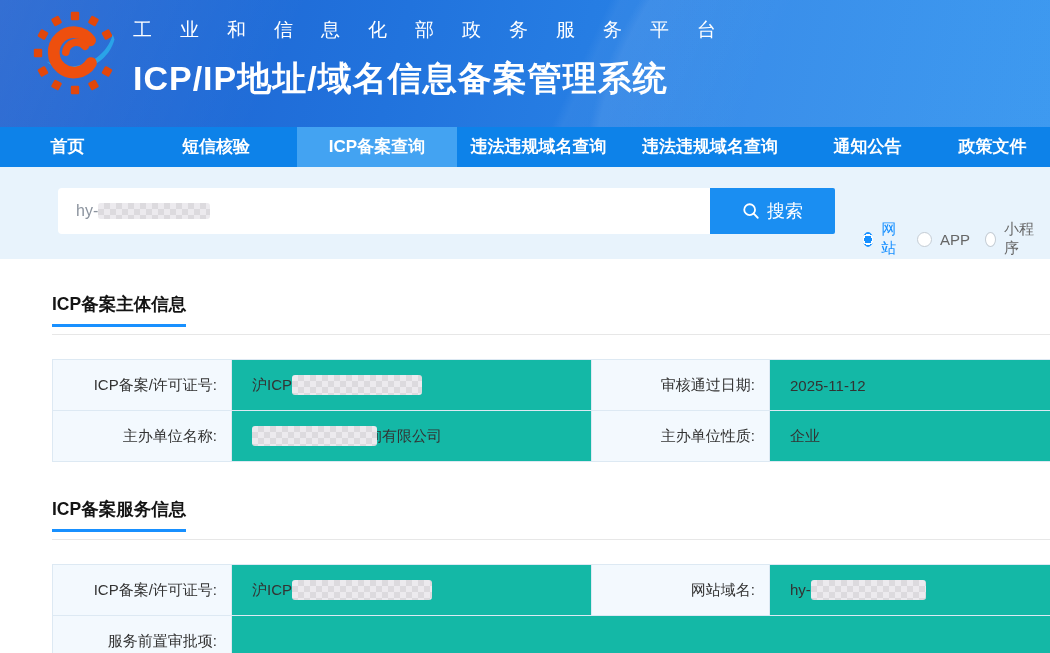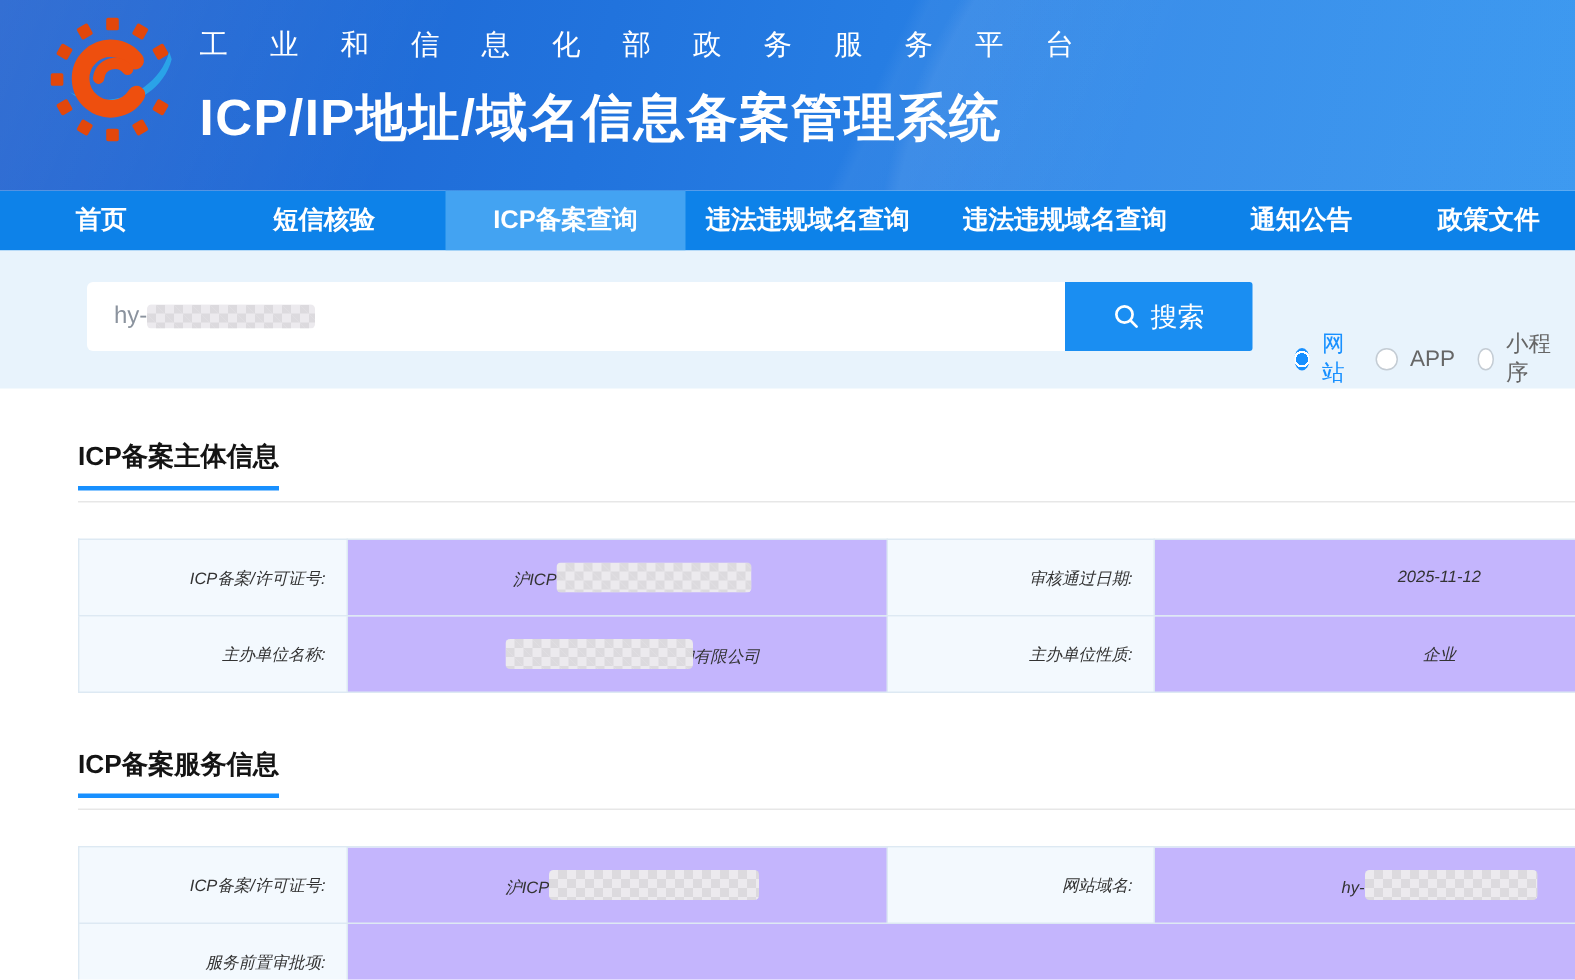--- a/index.html
+++ b/index.html
@@ -49,23 +49,23 @@
     background:radial-gradient(circle,#1890ff 0 4px,#fff 4px 5.5px,#1890ff 5.5px); }
 
   
   .section { margin-left:52px; }
   .sec-head { margin-top:33px; }
   .sec-title { display:inline-block; font-size:17.5px; font-weight:700; color:#141414;
     padding-bottom:8px; border-bottom:3px solid #1890ff; }
   .sec-divider { height:1px; background:#e7e7e7; margin-top:7px; width:998px; }
 
   table.info { border-collapse:collapse; margin-top:24px; width:1077px; table-layout:fixed; }
-  table.info td { border:1px solid #dde9f3; height:51px; font-size:11px; color:#333;font-style:italic; }
+  table.info td { border:1px solid #dde9f3; height:51px; font-size:15px; color:#333; }
   td.lbl { background:#f3f9fe; text-align:right; padding-right:14px; }
-  td.val { background:#c4b5fd; text-align:center; padding-left:20px; }
+  td.val { background:#14b8a6; text-align:left; padding-left:20px; }
 
   
   .mosaic { display:inline-block; height:20px; border-radius:3px; vertical-align:-5px;
     background-color:#eceaee;
     background-image:
       linear-gradient(45deg,#dcdade 25%,transparent 25%,transparent 75%,#dcdade 75%),
       linear-gradient(45deg,#dcdade 25%,transparent 25%,transparent 75%,#dcdade 75%);
     background-size:12px 12px; background-position:0 0,6px 6px; }
   .m-input { width:112px; height:16px; vertical-align:-3px; }
   .m-130 { width:130px; }

